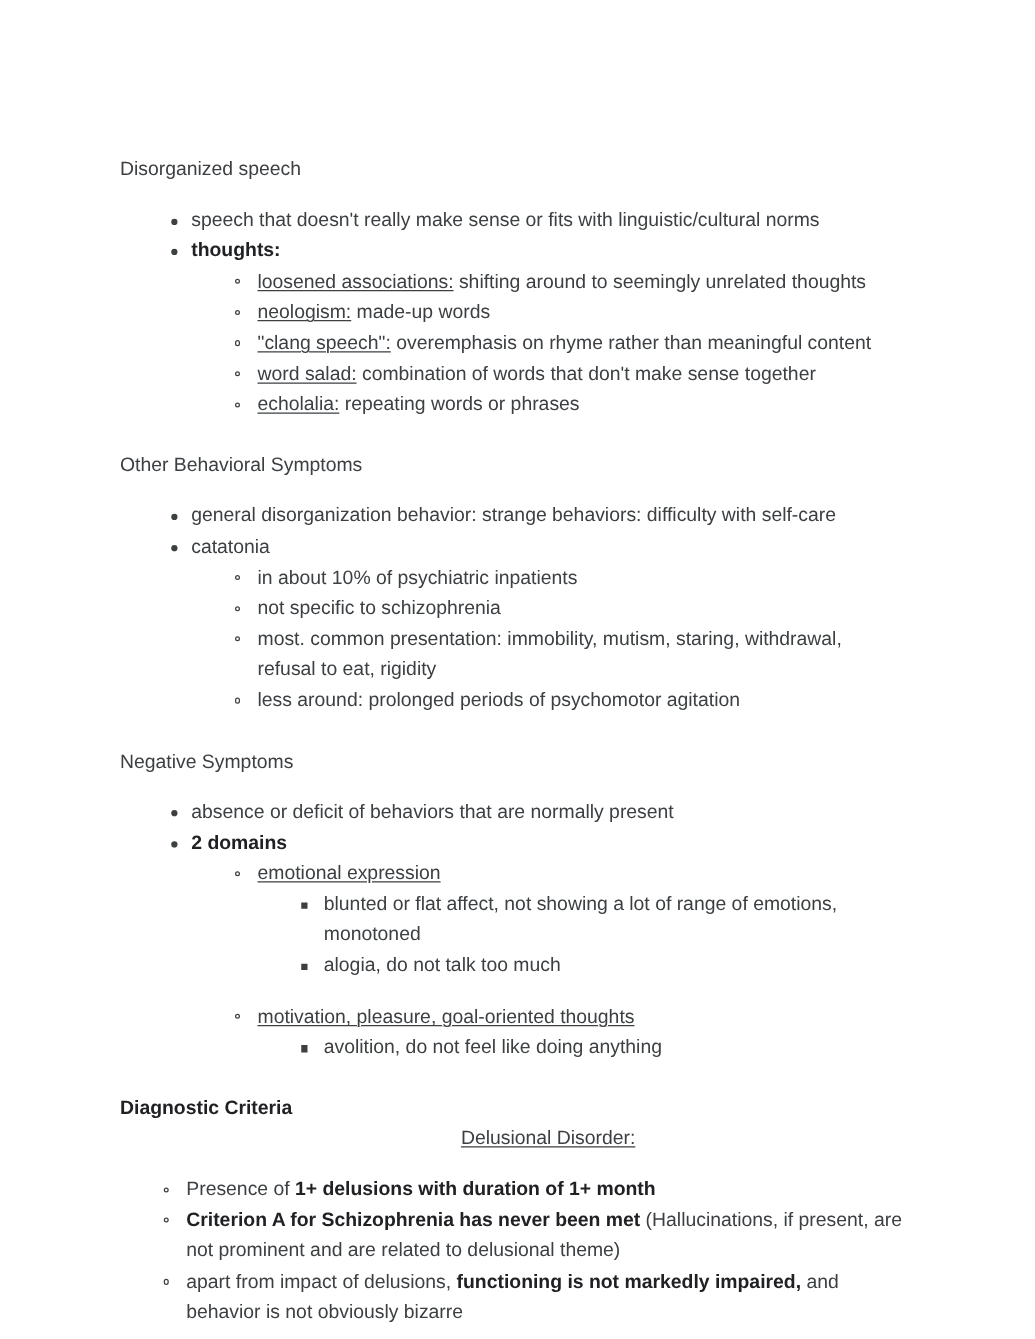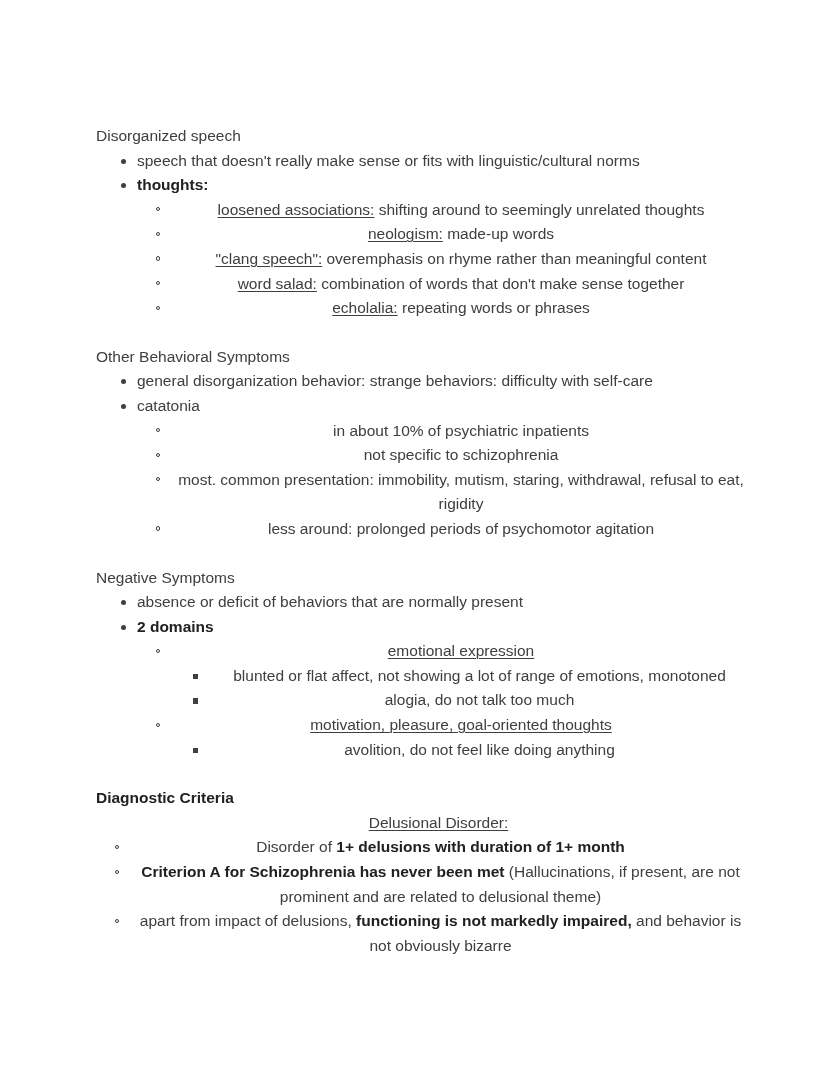--- a/index.html
+++ b/index.html
@@ -46,21 +46,21 @@
   
   .plainline {
     margin: 0;
     padding-left: 33px;
     font-size: 15.5px;
     line-height: 24.6px;
     text-align: center;
   }
 
   ul {
-    margin: 0;
+    margin: 16px;
     padding: 0;
     list-style: none;
   }
   li {
     position: relative;
     margin: 0;
     padding: 0;
   }
 
   
@@ -75,21 +75,20 @@
     top: 10px;
     width: 5px;
     height: 5px;
     border-radius: 50%;
     background: #3c4043;
   }
 
   
   .lvl2 > li {
     padding-left: 37px;
-    text-align: center;
   }
   .lvl2 > li > .txt::before {
     content: "";
     position: absolute;
     left: 19px;
     top: 9.5px;
     width: 4.2px;
     height: 4.2px;
     border-radius: 50%;
     border: 1.2px solid #3c4043;
@@ -220,21 +219,21 @@
         </ul>
       </li>
     </ul>
   </div>
 
   <div class="section">
     <p class="heading bold">Diagnostic Criteria</p>
     <p class="plainline"><span class="u">Delusional Disorder:</span></p>
     <ul class="lvl2">
       <li>
-        <span class="txt"><span>Disorder of </span><span class="bold-run">1+ delusions with duration of 1+ month</span><span></span></span>
+        <span class="txt"><span>Presence of </span><span class="bold-run">1+ delusions with duration of 1+ month</span><span></span></span>
       </li>
       <li>
         <span class="txt"><span></span><span class="bold-run">Criterion A for Schizophrenia has never been met</span><span> (Hallucinations, if present, are not prominent and are related to delusional theme)</span></span>
       </li>
       <li>
         <span class="txt"><span>apart from impact of delusions, </span><span class="bold-run">functioning is not markedly impaired,</span><span> and behavior is not obviously bizarre</span></span>
       </li>
     </ul>
   </div>
 

